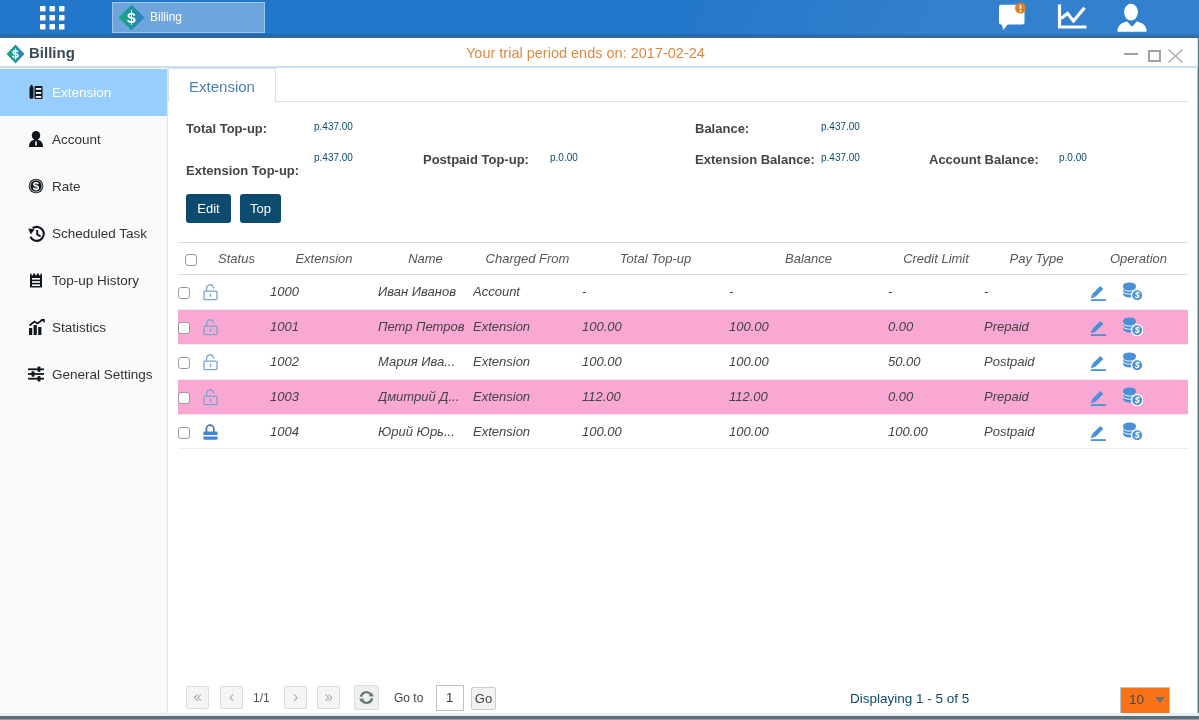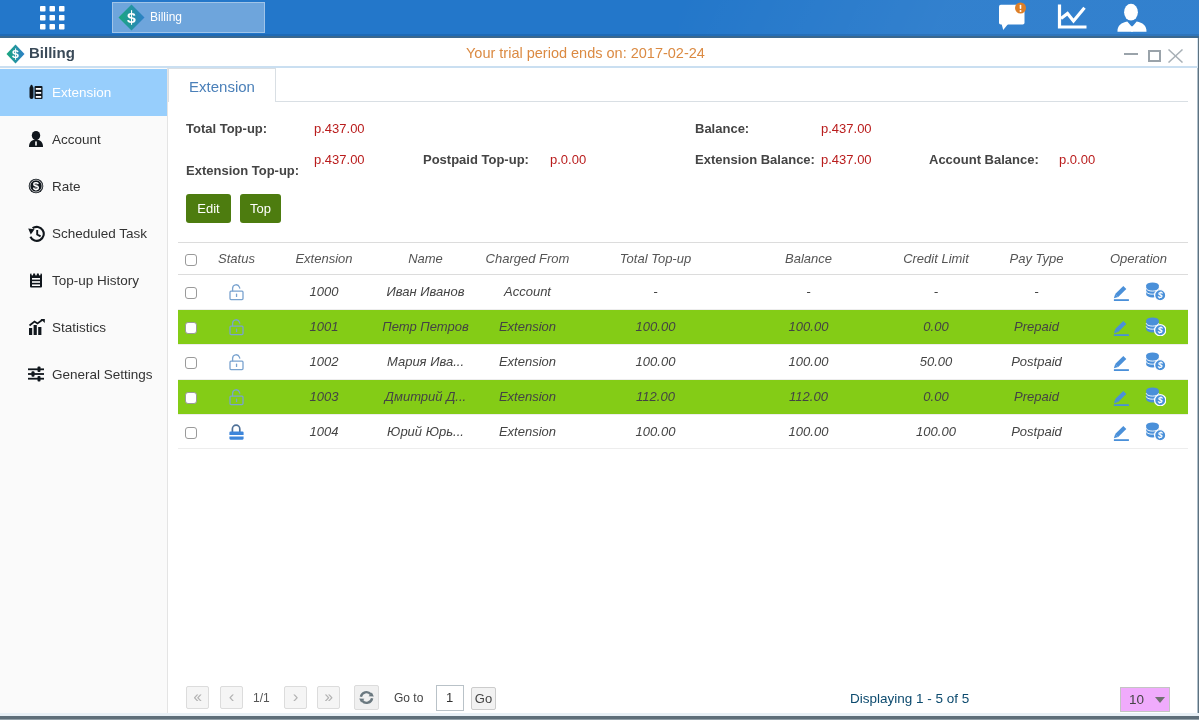--- a/index.html
+++ b/index.html
@@ -15,33 +15,33 @@
 #sidebar { position:absolute; left:0; top:68px; width:168px; height:646px; background:#fafafa; border-right:1px solid #e4e4e4; }
 .mitem { position:absolute; left:0; width:167px; height:47px; font-size:13.5px; color:#333; }
 .mitem .lbl { position:absolute; left:52px; top:16px; }
 .mitem.sel { background:#97cefc; color:#fff; }
 .micon { position:absolute; left:28px; top:15px; }
 #main { position:absolute; left:169px; top:68px; width:1030px; height:646px; background:#fff; }
 #tab { position:absolute; left:168px; top:68px; width:108px; height:34px; border:1px solid #d9dfe4; border-bottom:none; background:#fff; }
 #tab .t { position:absolute; left:0; width:106px; text-align:center; top:9px; font-size:15px; color:#4b80b9; }
 #tabline { position:absolute; left:276px; top:101px; width:912px; height:1px; background:#d9dfe4; }
 .slabel { position:absolute; font-size:13px; font-weight:bold; color:#444; }
-.sval { position:absolute; font-size:13px; color:#b91c1c; }
-.btn { position:absolute; top:194px; height:29px; background:#4d7c0f; border-radius:3px; color:#fff; font-size:13px; text-align:center; line-height:29px; }
+.sval { position:absolute; font-size:10px; color:#0c4a6e; }
+.btn { position:absolute; top:194px; height:29px; background:#0c4a6e; border-radius:3px; color:#fff; font-size:13px; text-align:center; line-height:29px; }
 #tblwrap { position:absolute; left:178px; top:242px; width:1010px; }
 table { border-collapse:collapse; table-layout:fixed; width:1010px;font-style:italic; }
 th { font-weight:normal; color:#555; font-size:13px; height:32px; border-top:1px solid #dcdcdc; border-bottom:1px solid #dcdcdc; text-align:center; }
-td { color:#444; font-size:13px; height:34.9px; border-bottom:1px solid #ededed; text-align:center; white-space:nowrap; overflow:hidden; }
-tr.alt td { background:#84cc16; }
+td { color:#444; font-size:13px; height:34.9px; border-bottom:1px solid #ededed; white-space:nowrap; overflow:hidden; }
+tr.alt td { background:#f9a8d4; }
 .cb { display:inline-block; width:12px; height:12px; border:1px solid #9a9a9a; border-radius:3px; background:#fff; vertical-align:middle; }
 .pbtn { position:absolute; top:686px; width:23px; height:23px; background:#f5f5f5; border:1px solid #dcdcdc; border-radius:2px; color:#b3b3b3; font-size:16px; text-align:center; line-height:20px; }
 #goinput { position:absolute; left:436px; top:685px; width:28px; height:26px; border:1px solid #b9c2c8; background:#fff; font-size:13px; color:#333; text-align:left; padding-left:9px; line-height:24px; }
 #gobtn { position:absolute; left:471px; top:687px; width:25px; height:23px; background:#f2f2f2; border:1px solid #ccc; border-radius:2px; color:#444; font-size:13px; text-align:center; line-height:21px; }
 #disp { position:absolute; left:850px; top:691px; width:258px; font-size:13.5px; color:#0c4a6e; }
-#ddown { position:absolute; left:1120px; top:687px; width:50px; height:25px; border:1px solid #c4c4c4; background:#f0abfc; }
+#ddown { position:absolute; left:1120px; top:687px; width:50px; height:32px; border:1px solid #c4c4c4; background:#f97316; }
 #ddown .v { position:absolute; left:8px; top:4px; font-size:13.5px; color:#444; }
 #bottomband1 { position:absolute; left:0; top:713px; width:1199px; height:3px; background:#e8f0f6; }
 #bottomband2 { position:absolute; left:0; top:716px; width:1199px; height:3px; background:#5e6e79; }
 #bottomband3 { position:absolute; left:0; top:719px; width:1199px; height:1px; background:#92a0a9; }
 </style>
 </head>
 <body>
 <div id="topbar">
   <div class="shine"></div>
   <svg class="abs" style="left:40px;top:6px" width="25" height="24">

